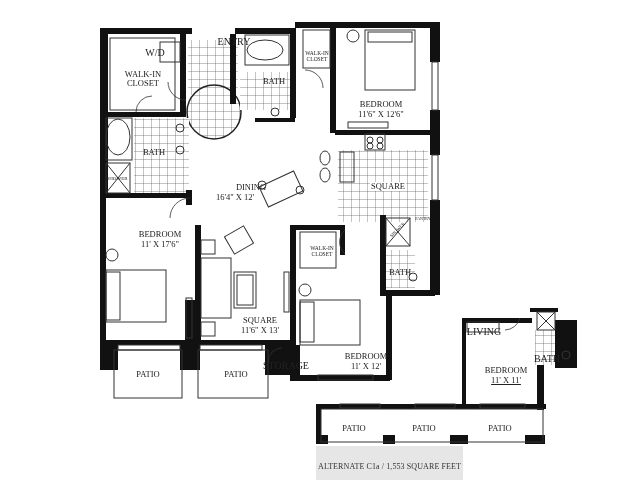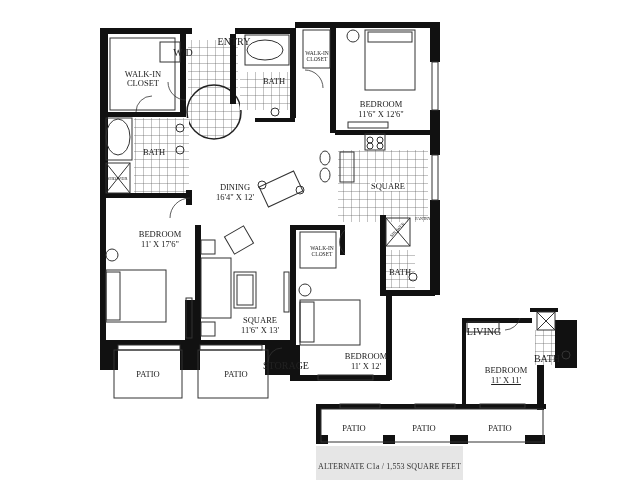--- a/index.html
+++ b/index.html
@@ -170,31 +170,31 @@
     <path d="M136 112 A16 16 0 0 1 152 96"></path>
     <path d="M190 198 A20 20 0 0 0 170 218"></path>
     <path d="M305 70 A18 18 0 0 1 323 88"></path>
     <path d="M345 230 A16 16 0 0 0 345 254"></path>
     <path d="M505 330 A16 16 0 0 0 520 318"></path>
     <path d="M268 362 A14 14 0 0 1 282 348"></path>
   </g>
 </svg>
 
 <div class="lbl sm" style="left:234px;top:36px;">ENTRY</div>
-<div class="lbl sm" style="left:183px;top:47px;">W/D</div>
+<div class="lbl sm" style="left:155px;top:47px;">W/D</div>
 <div class="lbl md" style="left:143px;top:70px;width:50px;white-space:normal;">WALK-IN CLOSET</div>
 <div class="lbl md" style="left:154px;top:148px;">BATH</div>
 <div class="lbl" style="left:117px;top:176px;font-size:5px;">SHOWER</div>
 <div class="lbl md" style="left:274px;top:77px;">BATH</div>
 <div class="lbl" style="left:317px;top:50px;font-size:5.5px;width:26px;white-space:normal;">WALK-IN CLOSET</div>
 <div class="lbl md" style="left:381px;top:100px;">BEDROOM</div>
 <div class="lbl md" style="left:381px;top:110px;">11'6" X 12'6"</div>
 <div class="lbl md" style="left:388px;top:182px;background:#fff;padding:0 1px;">SQUARE</div>
 <div class="lbl" style="left:423px;top:217px;font-size:4px;">PANTRY</div>
-<div class="lbl md" style="left:235px;top:183px;">DINING</div>
+<div class="lbl md" style="left:251px;top:183px;">DINING</div>
 <div class="lbl md" style="left:235px;top:193px;">16'4" X 12'</div>
 <div class="lbl md" style="left:160px;top:230px;">BEDROOM</div>
 <div class="lbl md" style="left:160px;top:240px;">11' X 17'6"</div>
 <div class="lbl md" style="left:260px;top:316px;">SQUARE</div>
 <div class="lbl md" style="left:260px;top:326px;">11'6" X 13'</div>
 <div class="lbl" style="left:322px;top:245px;font-size:5.5px;width:30px;white-space:normal;">WALK-IN CLOSET</div>
 <div class="lbl" style="left:398px;top:228px;font-size:4.5px;transform:translateX(-50%) rotate(-45deg);">SHOWER</div>
 <div class="lbl md" style="left:400px;top:268px;">BATH</div>
 <div class="lbl md" style="left:366px;top:352px;">BEDROOM</div>
 <div class="lbl md" style="left:366px;top:362px;">11' X 12'</div>

